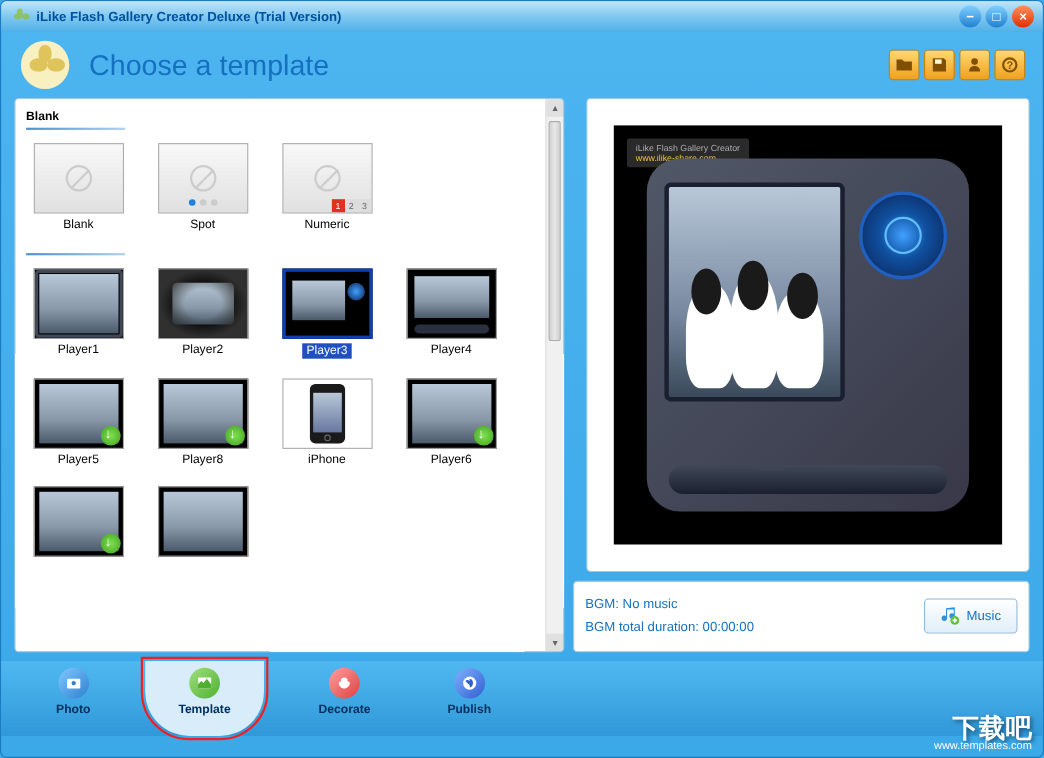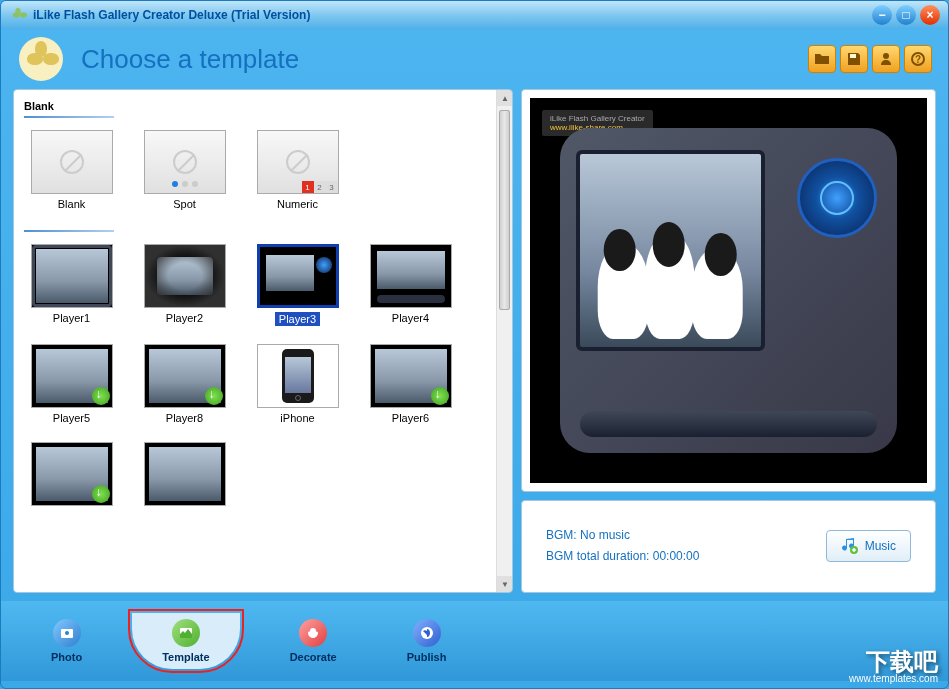--- a/index.html
+++ b/index.html
@@ -52,45 +52,45 @@
 .dogs-thumb { background: #000; position: relative; }
 .dogs-img { position: absolute; inset: 4px; background: linear-gradient(180deg, #b8c8d8 0%, #8898a8 60%, #4a5a6a 100%); }
 
 .player-frame { position: absolute; inset: 0; border: 3px solid #404858; border-radius: 4px; pointer-events: none; }
 .player2-frame { position: absolute; inset: 0; background: radial-gradient(ellipse at center, transparent 30%, #303030 70%); }
 .dl-badge { position: absolute; bottom: 2px; right: 2px; width: 18px; height: 18px; background: radial-gradient(circle, #80e050, #40a020); border-radius: 50%; }
 .dl-badge::after { content: '↓'; color: #fff; font-size: 12px; position: absolute; left: 4px; top: 0px; font-weight: bold; }
 
 .right-panel { flex: 1; display: flex; flex-direction: column; gap: 8px; }
 
-.preview-box { background: #fff; border: 1px solid #a0c8e0; border-radius: 4px; padding: 8px; flex: 1; display: flex; flex-direction: column; }
+.preview-box { background: #fff; border: 1px solid #a0c8e0; border-radius: 4px; padding: 24px; flex: 1; display: flex; flex-direction: column; margin-left: 12px; }
 .preview-canvas { background: #000; flex: 1; position: relative; overflow: hidden; }
 .preview-watermark { position: absolute; top: 12px; left: 12px; background: #2a2a2a; padding: 4px 8px; font-size: 8px; color: #aaa; border-radius: 2px; }
 .preview-player { position: absolute; left: 30px; top: 30px; right: 30px; bottom: 30px; }
 .player-body { position: absolute; inset: 0; background: linear-gradient(135deg, #505868, #383848); border-radius: 30px; }
 .player-screen { position: absolute; left: 16px; top: 22px; width: 56%; height: 62%; background: linear-gradient(180deg, #b8c8d8 0%, #7888a0 60%, #3a4a5a 100%); border: 4px solid #1a2030; border-radius: 6px; }
 .player-dial { position: absolute; right: 20px; top: 30px; width: 80px; height: 80px; background: radial-gradient(circle, #40a0ff 0%, #1050a0 40%, #0a2050 100%); border-radius: 50%; border: 3px solid #2060c0; }
 .player-dial::after { content: ''; position: absolute; inset: 20px; border: 2px solid #60c0ff; border-radius: 50%; }
 .player-bar { position: absolute; bottom: 16px; left: 20px; right: 20px; height: 26px; background: linear-gradient(180deg, #404858, #1a2030); border-radius: 13px; }
 .preview-info { display: flex; align-items: center; margin-top: 6px; }
 .preview-label { font-size: 12px; color: #1570c0; flex: 1; }
 .config-btn { padding: 4px 12px; font-size: 11px; background: linear-gradient(180deg, #fff, #e0eef8); border: 1px solid #90b8d8; border-radius: 4px; color: #1570c0; cursor: pointer; }
 
-.bgm-box { background: #fff; border: 1px solid #a0c8e0; border-radius: 4px; padding: 24px; display: flex; align-items: center; }
+.bgm-box { background: #fff; border: 1px solid #a0c8e0; border-radius: 4px; padding: 10px; display: flex; align-items: center; }
 .bgm-text { flex: 1; font-size: 12px; color: #1570c0; line-height: 1.8; }
 .music-btn { padding: 6px 14px; font-size: 12px; background: linear-gradient(180deg, #fff, #e0eef8); border: 1px solid #90b8d8; border-radius: 4px; color: #1570c0; cursor: pointer; display: flex; align-items: center; gap: 6px; }
 .music-icon { width: 18px; height: 18px; }
 
 .bottom-bar { background: #fff; border: 1px solid #a0c8e0; border-radius: 4px; padding: 6px 10px; display: flex; align-items: center; gap: 12px; }
 .more-link { padding: 4px 10px; font-size: 11px; background: linear-gradient(180deg, #fff0a0, #ffd850); border: 1px solid #d0a020; border-radius: 3px; color: #604000; cursor: pointer; }
 .groupby-label { font-size: 11px; color: #1570c0; }
 .groupby-select { font-size: 11px; padding: 2px 4px; width: 100px; }
 .valid-label { font-size: 11px; color: #1570c0; margin-left: auto; }
 
-.footer-tabs { height: 80px; display: flex; align-items: center; padding: 0 30px; gap: 30px; background: linear-gradient(180deg, #50b8f0, #3098d8); }
+.footer-tabs { height: 68px; display: flex; padding: 0 30px; gap: 30px; background: linear-gradient(180deg, #50b8f0, #3098d8); }
 .footer-tab { display: flex; flex-direction: column; align-items: center; cursor: pointer; padding: 6px 20px; position: relative; }
 .footer-tab.active-tab { background-color: #d8ecfa; border-radius: 0 0 40px 40px; padding: 6px 30px; }
 .footer-tab.highlighted { outline: 2px solid #f02020; outline-offset: 2px; }
 .tab-icon { width: 28px; height: 28px; border-radius: 50%; display: flex; align-items: center; justify-content: center; }
 .tab-icon.photo { background: linear-gradient(135deg, #80c8ff, #3080d0); }
 .tab-icon.template { background: linear-gradient(135deg, #a0e080, #50b030); }
 .tab-icon.decorate { background: linear-gradient(135deg, #ffa0a0, #e04040); }
 .tab-icon.publish { background: linear-gradient(135deg, #80b0ff, #3060d0); }
 .tab-label { font-size: 11px; color: #003060; font-weight: bold; margin-top: 4px; }
 

